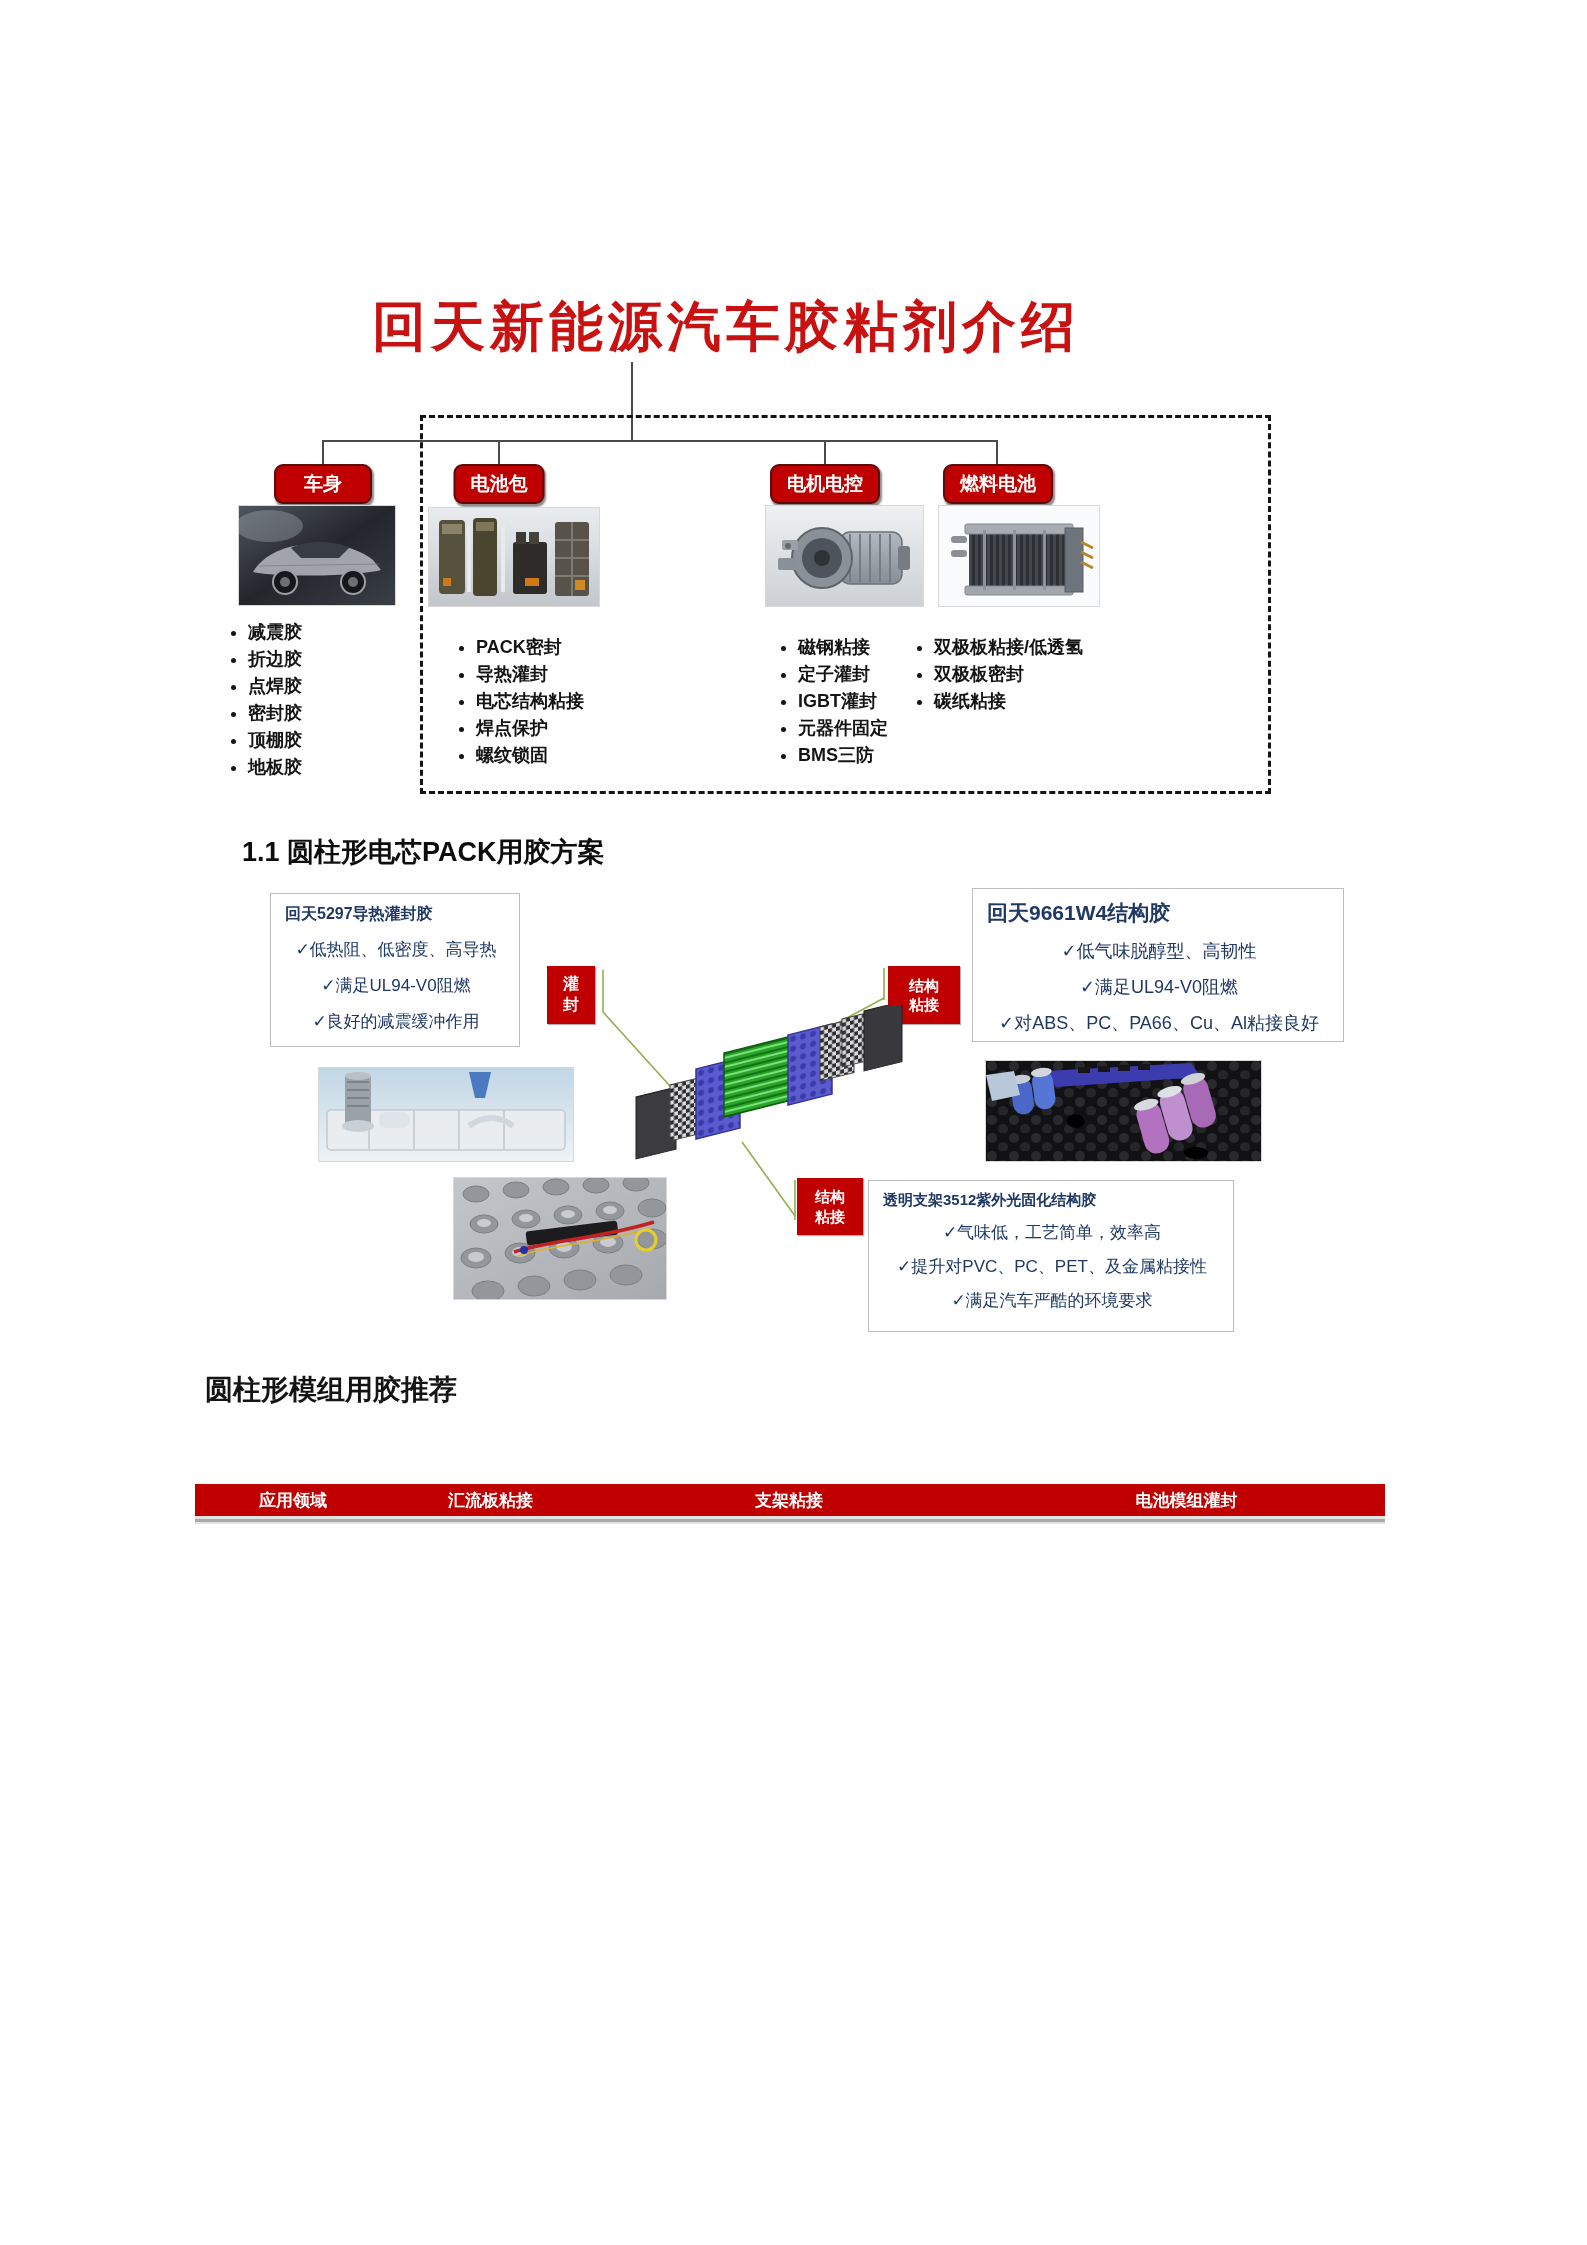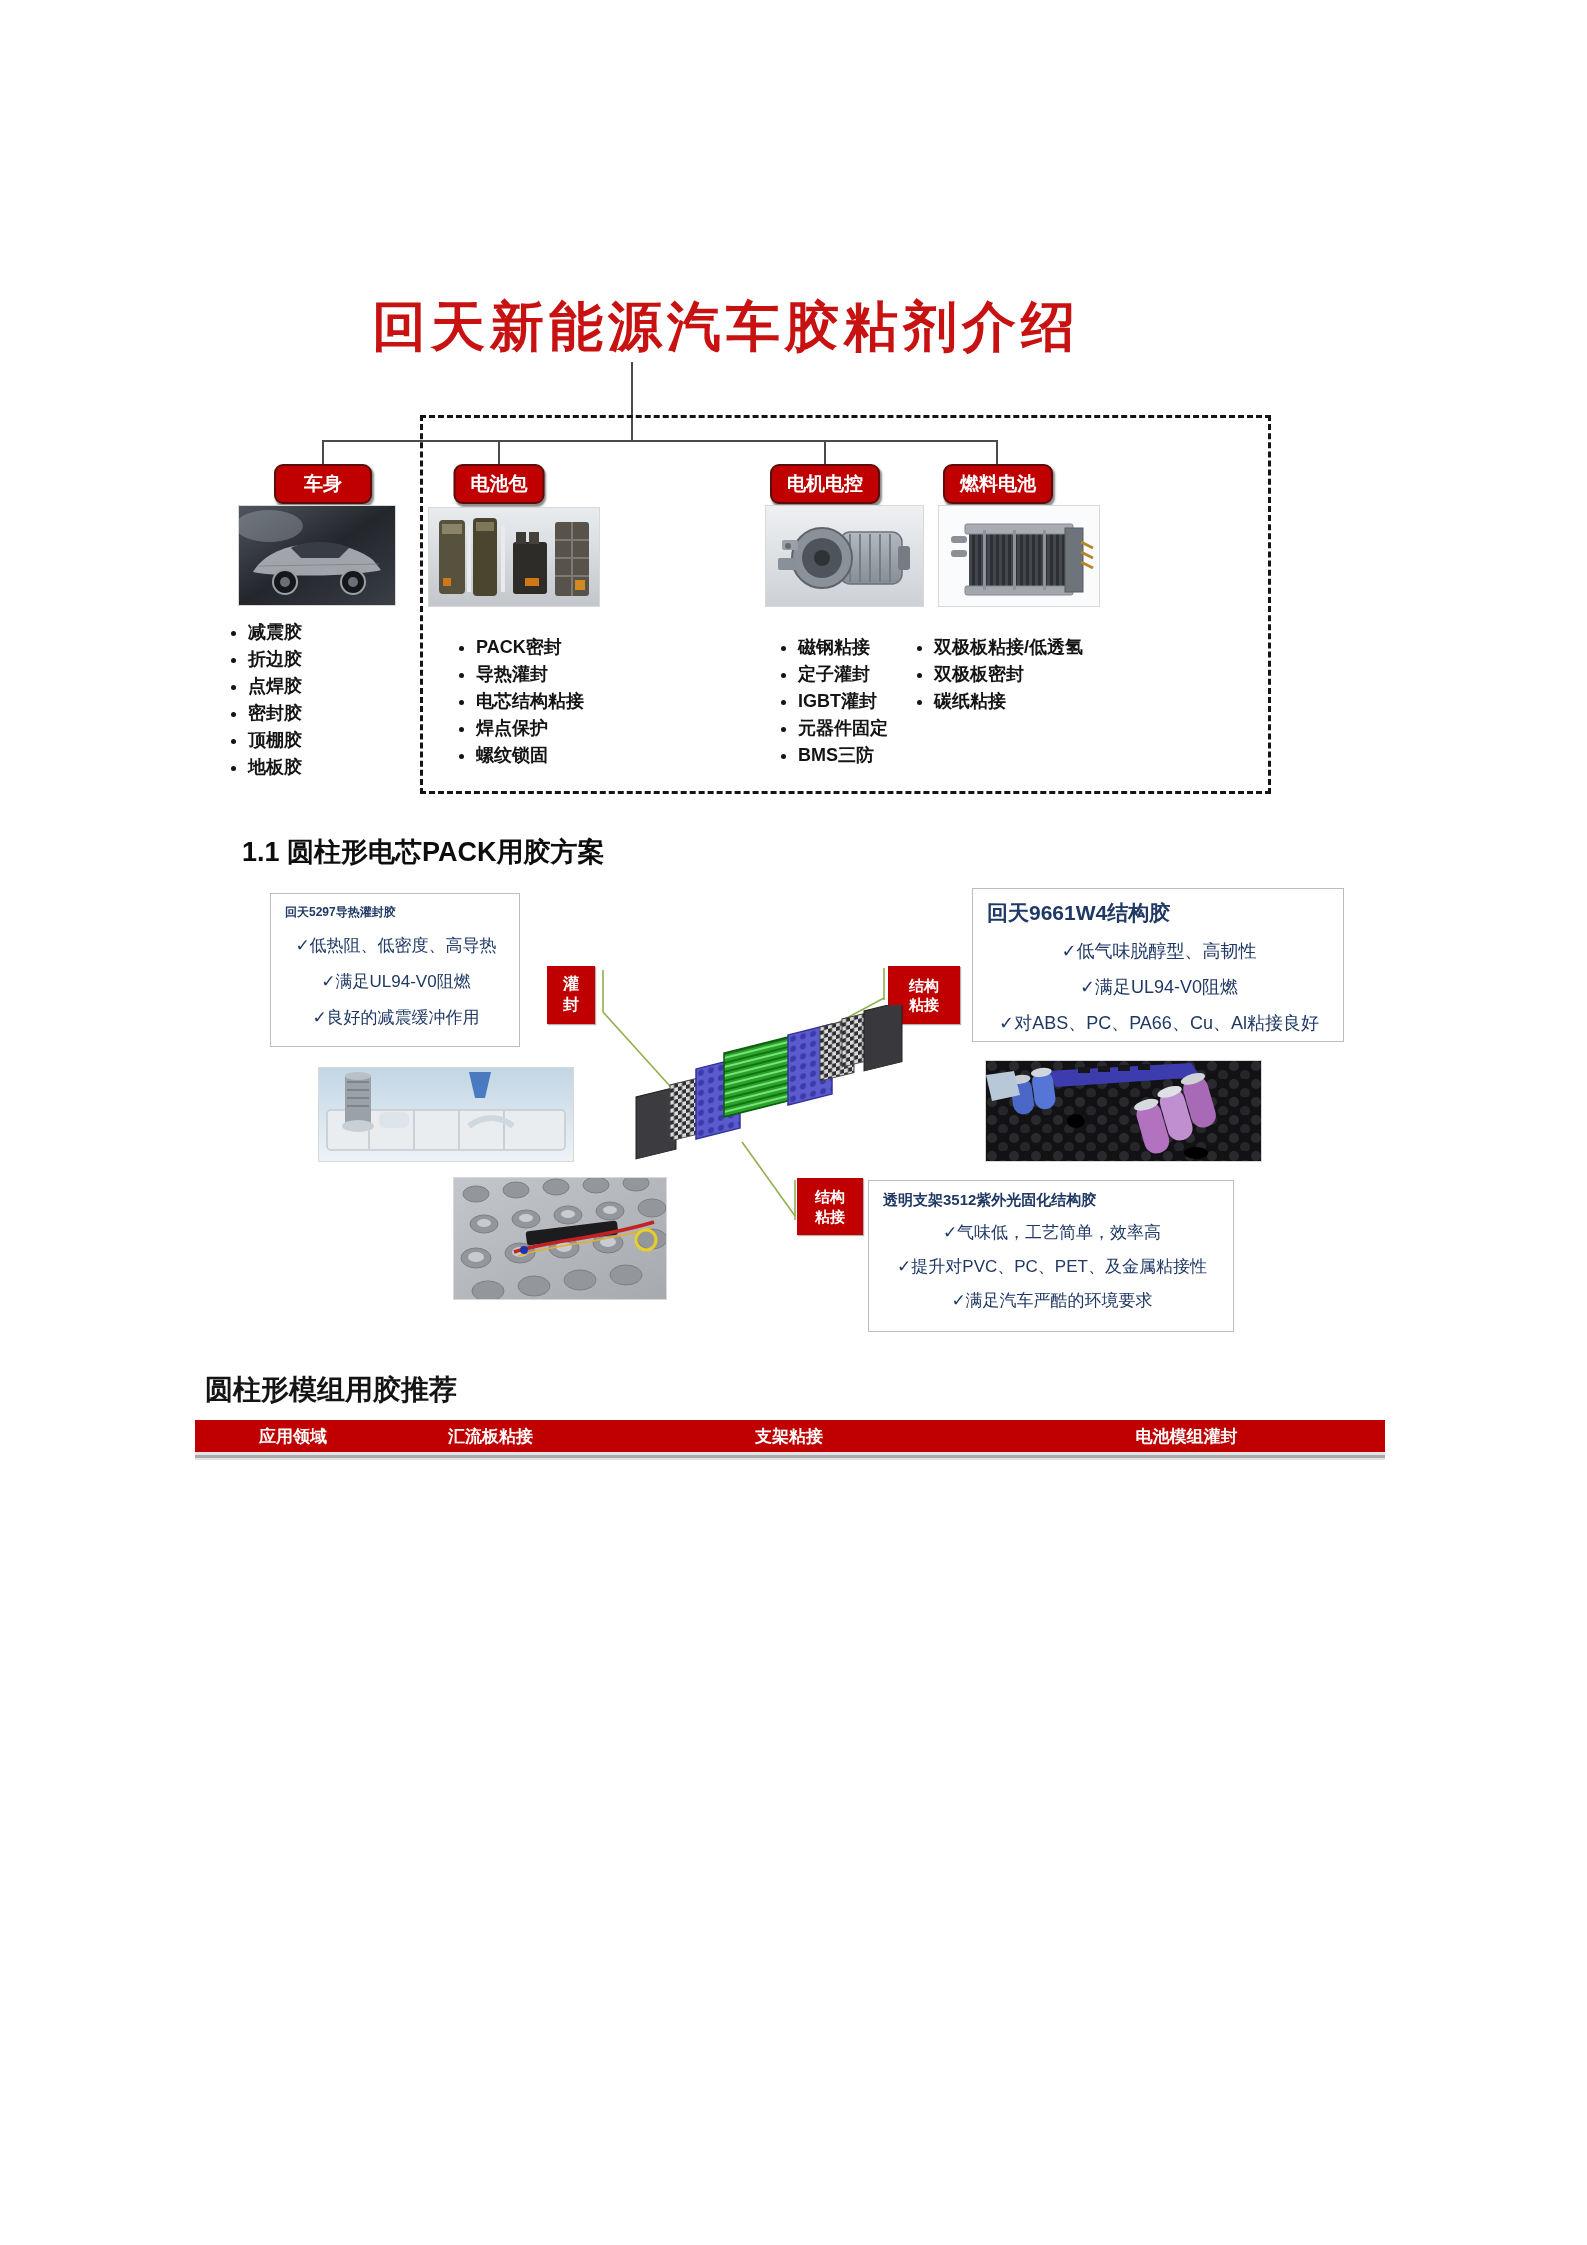--- a/index.html
+++ b/index.html
@@ -45,21 +45,21 @@
   
   .callout{
     background:#fff;border:1.5px solid #bdbdbd;box-sizing:border-box;
     color:var(--navy);padding:10px 12px 8px 14px;
   }
   .callout .ct{font-weight:800;color:var(--navy);}
   .callout ul{list-style:none;margin:0;padding:0;text-align:center;}
   .callout li{font-weight:500;}
 
   .co1{left:270px;top:893px;width:250px;height:154px;}
-  .co1 .ct{font-size:12px;margin-bottom:8px;}
+  .co1 .ct{font-size:16px;margin-bottom:8px;}
   .co1 li{font-size:17px;margin-top:13px;}
 
   .co2{left:972px;top:888px;width:372px;height:154px;}
   .co2 .ct{font-size:21px;margin-bottom:8px;}
   .co2 li{font-size:18px;margin-top:12px;}
 
   .co3{left:868px;top:1180px;width:366px;height:152px;}
   .co3 .ct{font-size:15px;margin-bottom:7px;}
   .co3 li{font-size:17px;margin-top:11px;}
 
@@ -73,21 +73,21 @@
   .lab-potting{left:547px;top:966px;width:48px;height:58px;font-size:16px;}
   .lab-potting span{width:18px;}
   .lab-s1{left:888px;top:966px;width:72px;height:58px;font-size:15px;}
   .lab-s1 span{width:34px;}
   .lab-s2{left:797px;top:1178px;width:66px;height:57px;font-size:15px;}
   .lab-s2 span{width:32px;}
 
   svg.overlay{left:0;top:0;pointer-events:none;}
 
   
-  .tablewrap{left:195px;top:1420px;width:1190px;}
+  .tablewrap{left:195px;top:1484px;width:1190px;}
   table.mtable{width:100%;border-collapse:separate;border-spacing:0;table-layout:fixed;}
   table.mtable th{
     background:var(--red);color:#fff;font-size:17px;font-weight:700;
     height:32px;padding:0;border-bottom:3px solid #e3e3e3;
   }
   .table-bottomline{height:3px;background:#a9a9a9;border-bottom:2px solid #e2e2e2;}
 </style>
 </head>
 <body>
 

